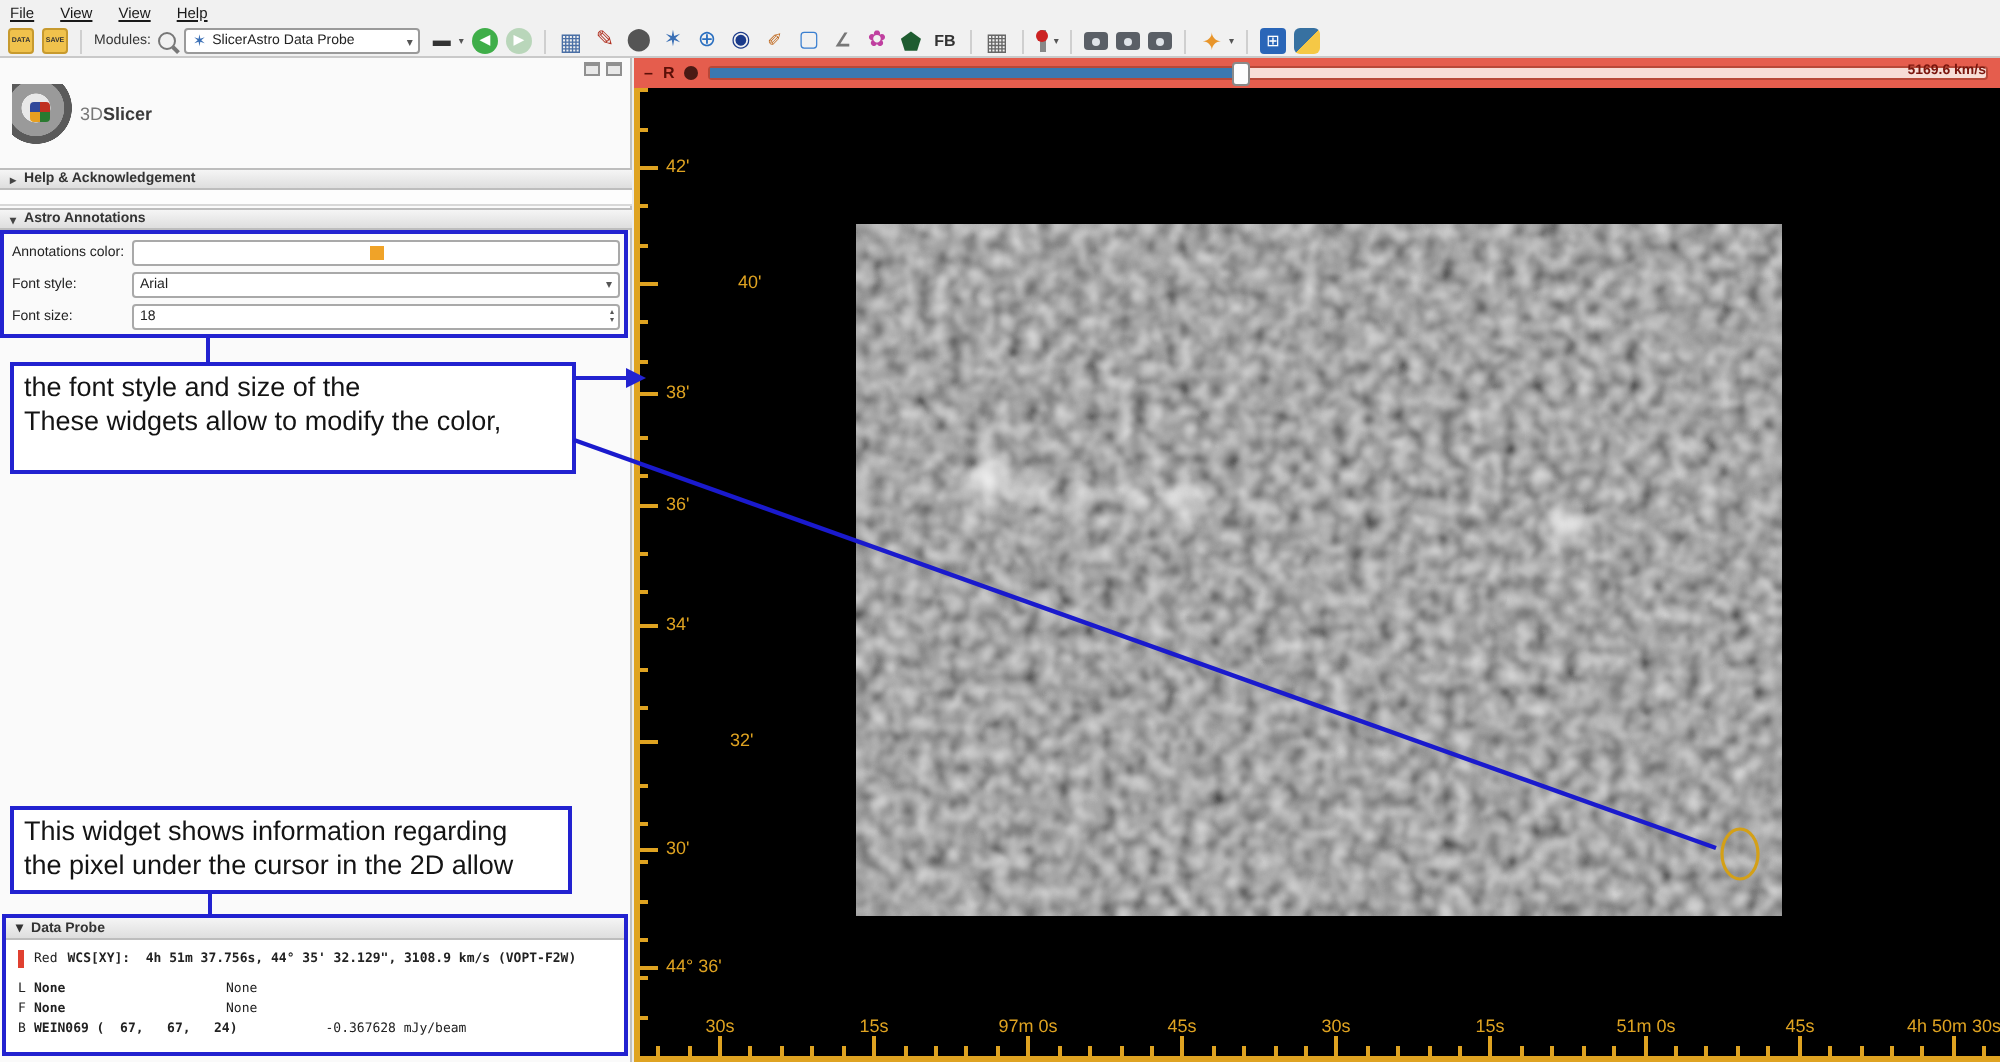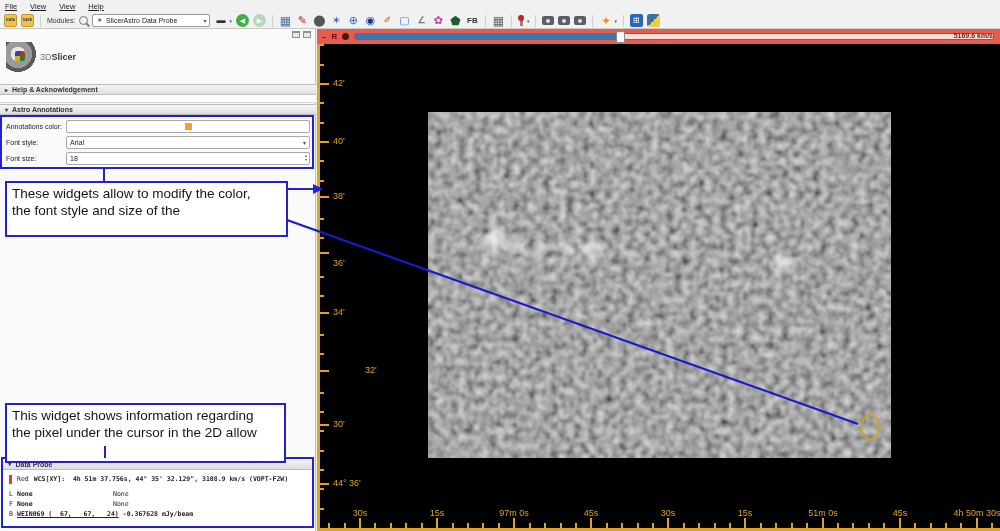--- a/index.html
+++ b/index.html
@@ -65,37 +65,37 @@
   .wfield { flex:1; height:13px; background:#fff; border:1px solid #a9a9a9; border-radius:2px;
             display:flex; align-items:center; font-size:7px; color:#222; padding:0 3px; position:relative; }
   .swatch { width:7px; height:7px; margin:0 auto; }
   .wfield .arrow { position:absolute; right:3px; font-size:6px; color:#555; }
   .spinner { position:absolute; right:2px; display:flex; flex-direction:column; font-size:4px;
              line-height:4px; color:#555; }
 
   .note { position:absolute; background:#fff; border:2px solid #2222d0; font-size:13.5px;
           line-height:17px; color:#141414; padding:2px 5px; z-index:20; }
   .note1 { left:5px; top:152px; width:283px; height:56px; }
-  .note2 { left:5px; top:374px; width:281px; height:60px; }
+  .note2 { left:5px; top:374px; width:281px; height:44px; }
 
   
   .dataprobe { position:absolute; left:1px; top:428px; width:313px; height:71px;
                border:2px solid #2222d0; background:#fff; }
   .dp-head { height:11px; background:linear-gradient(#f5f5f5,#dedede); border-bottom:1px solid #bdbdbd;
              display:flex; align-items:center; gap:4px; padding-left:5px; font-size:7px;
              font-weight:bold; color:#333; }
   .dp-body { font-family:"DejaVu Sans Mono", monospace; font-size:6.5px; color:#222; padding:4px 0 0 6px; }
   .dp-line1 { display:flex; align-items:center; gap:5px; height:10px; margin-bottom:5px; }
   .chip { width:3px; height:9px; background:#e04030; }
   .dp-wcs { font-weight:bold; white-space:pre; }
   .probe-row { display:flex; height:10px; align-items:center; white-space:pre; }
   .probe-row .key { width:8px; }
   .probe-row .name { font-weight:bold; min-width:96px; }
-  .probe-row.b .name { min-width:0; margin-right:4px;text-decoration:underline; }
-  .probe-row.b .val { font-weight:bold; }
+  .probe-row.b .name { min-width:0; margin-right:4px; }
+  .probe-row.b .val { font-weight:normal;margin-left:40px; }
 
   
   .view { position:absolute; left:317px; top:29px; width:683px; height:502px; }
   .ctrlbar { position:absolute; left:0; top:0; width:683px; height:15px; background:#e55d4d;
              display:flex; align-items:center; gap:5px; padding:0 6px 0 5px; }
   .ctrl-dash { color:#5c1008; font-size:8px; font-weight:bold; }
   .ctrl-R { color:#5c1008; font-size:8px; font-weight:bold; }
   .ctrl-pin { width:7px; height:7px; border-radius:50%; background:#4a1a14; }
   .slider { flex:1; height:7px; background:#f7ddd6; border:1px solid #b84838; border-radius:2px;
             position:relative; }
@@ -214,22 +214,22 @@
         <span>18</span>
         <span class="spinner">
             <span>▴</span>
             <span>▾</span>
           </span>
       </span>
     </div>
   </div>
 
   <div class="note note1">
+    <div>the font style and size of the</div>
     <div>These widgets allow to modify the color,</div>
-    <div>the font style and size of the</div>
   </div>
 
   <div class="note note2">
     <div>This widget shows information regarding</div>
     <div>the pixel under the cursor in the 2D allow</div>
   </div>
 
   <div class="dataprobe">
     <div class="dp-head">
       <span class="tri">▾</span>
@@ -295,23 +295,23 @@
       <div class="blob" style="left:127px;top:127px;width:26px;height:24px;background:radial-gradient(circle,rgba(255,255,255,.55) 0%,transparent 65%);"></div>
       <div class="blob" style="left:146px;top:124px;width:32px;height:29px;background:radial-gradient(circle,rgba(255,255,255,.7) 0%,transparent 65%);"></div>
       <div class="blob" style="left:340px;top:136px;width:30px;height:29px;background:radial-gradient(circle,rgba(255,255,255,.75) 0%,transparent 65%);"></div>
       <div class="blob" style="left:212px;top:324px;width:20px;height:19px;background:radial-gradient(circle,rgba(255,255,255,.45) 0%,transparent 65%);"></div>
     </div>
 
     <div class="axis-layer">
       <div class="vaxis-line"></div>
       <div class="haxis-line"></div>
       <span class="ylab" style="top:34px;">42'</span>
-      <span class="ylab" style="top:92px;">40'</span>
+      <span class="ylab" style="top:92px;margin-left:36px;">40'</span>
       <span class="ylab" style="top:147px;">38'</span>
-      <span class="ylab" style="top:214px;">36'</span>
+      <span class="ylab" style="top:203px;">36'</span>
       <span class="ylab" style="top:263px;">34'</span>
       <span class="ylab" style="top:321px;margin-left:32px;">32'</span>
       <span class="ylab" style="top:375px;">30'</span>
       <span class="ylab" style="top:434px;">44° 36'</span>
       <span class="xlab" style="left:13px;">30s</span>
       <span class="xlab" style="left:90px;">15s</span>
       <span class="xlab" style="left:167px;">97m 0s</span>
       <span class="xlab" style="left:244px;">45s</span>
       <span class="xlab" style="left:321px;">30s</span>
       <span class="xlab" style="left:398px;">15s</span>

